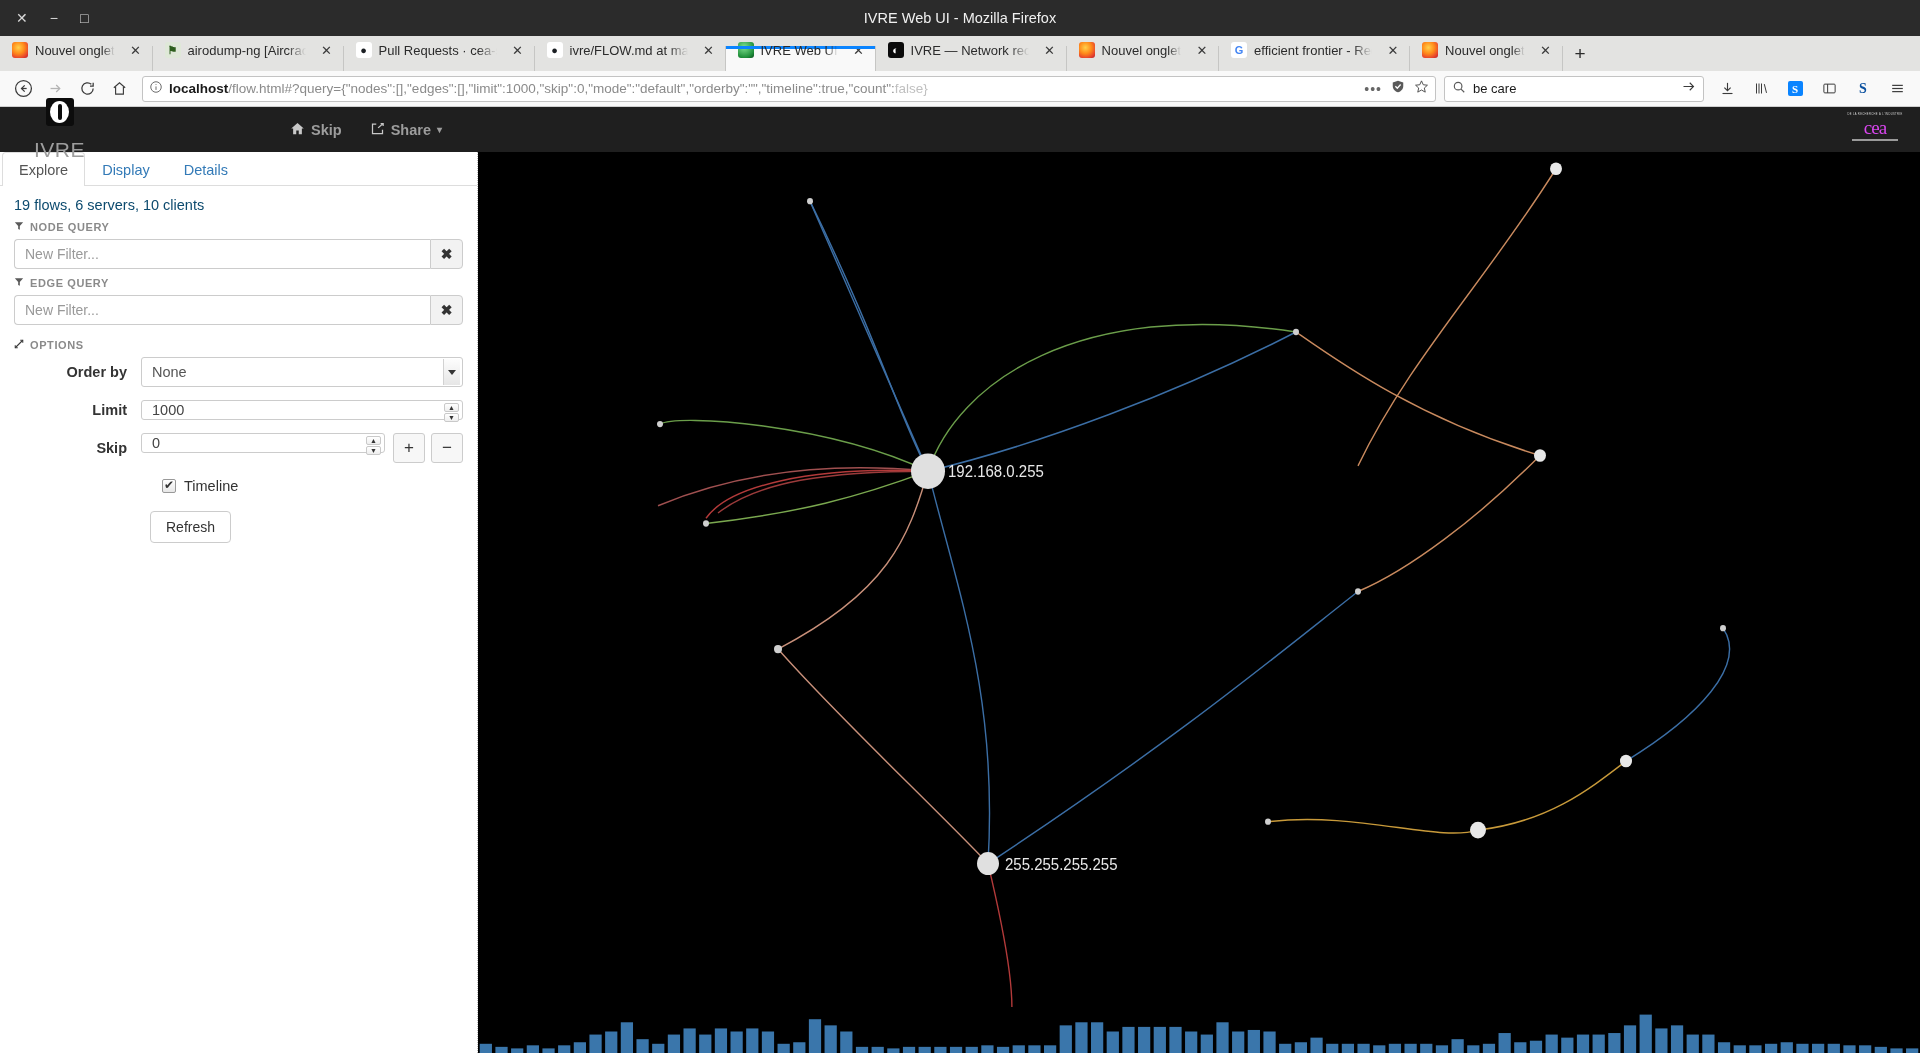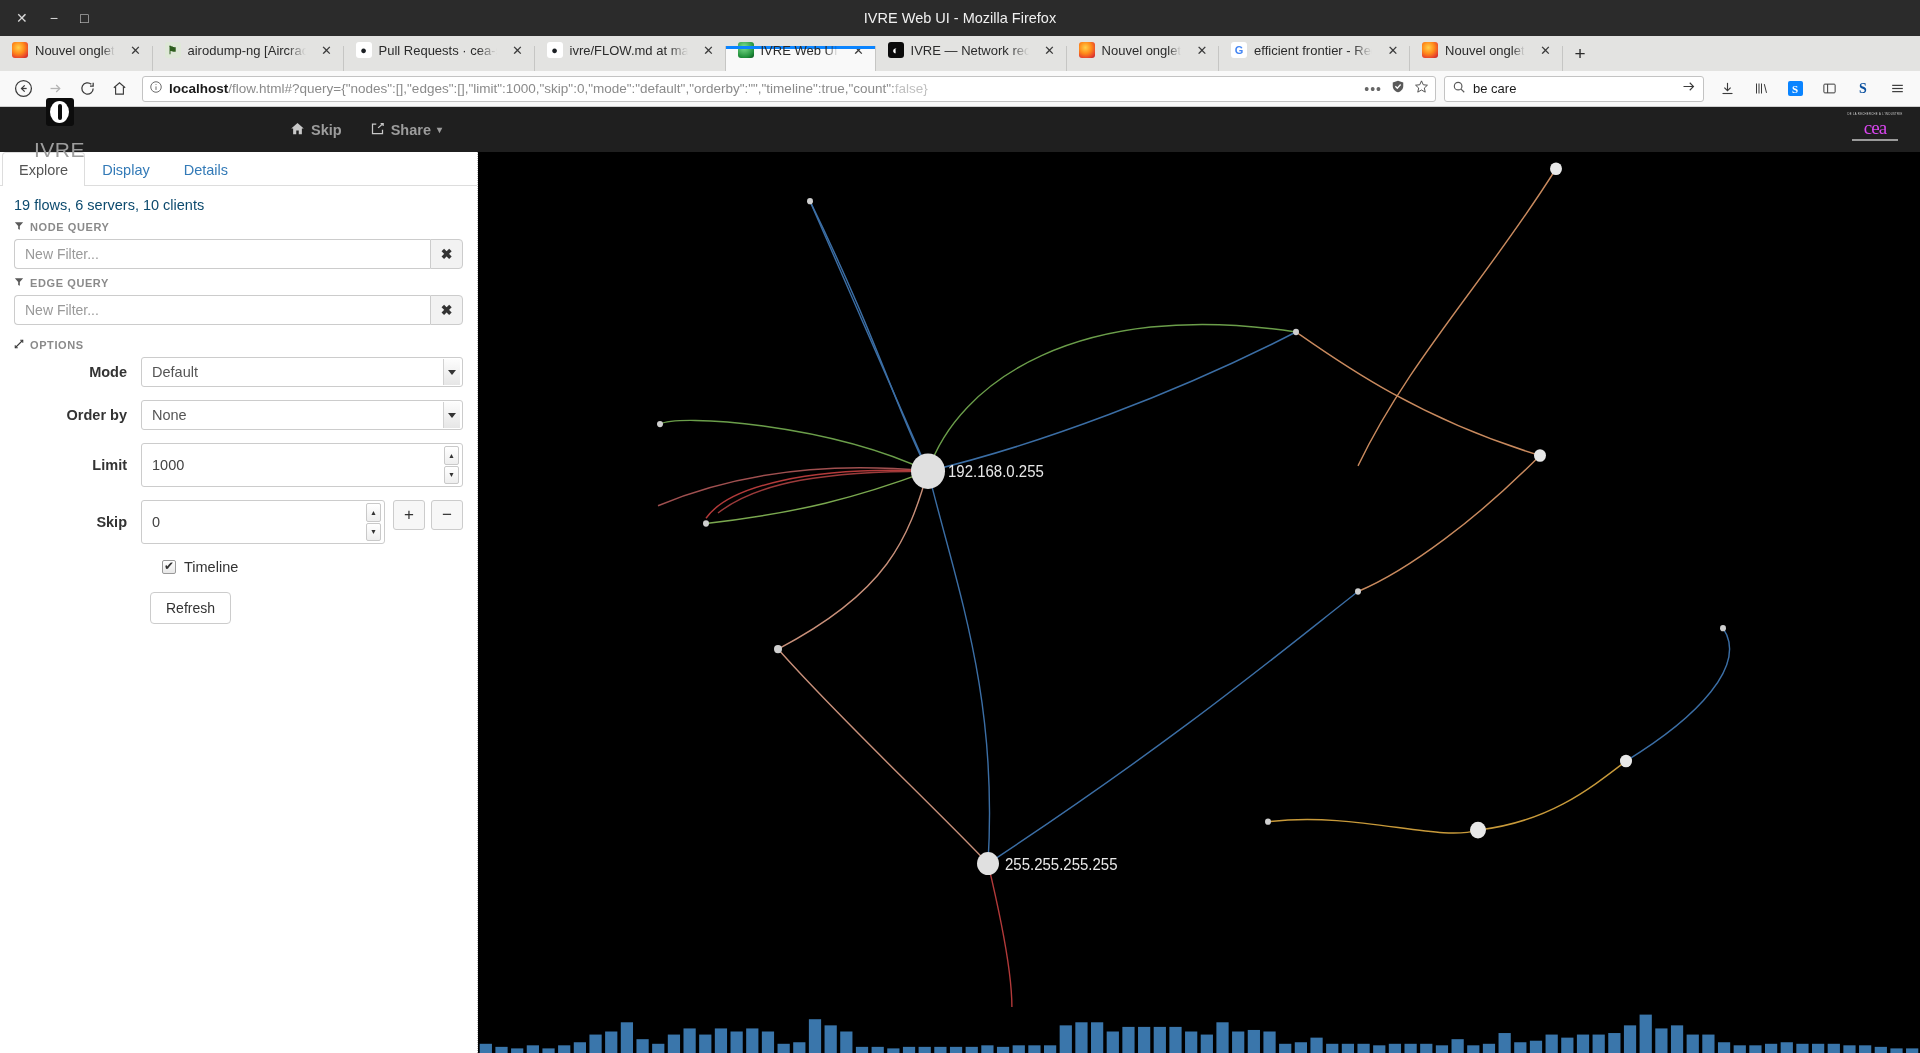--- a/index.html
+++ b/index.html
@@ -179,21 +179,21 @@
   .sel-arrow {
     position: absolute; right: 2px; top: 1px; bottom: 1px; width: 17px;
     background: linear-gradient(#fdfdfd, #e6e6e6); border-left: 1px solid #d2d2d2;
     display: flex; align-items: center; justify-content: center;
   }
   .sel-arrow i {
     border-left: 4px solid transparent; border-right: 4px solid transparent;
     border-top: 5px solid #333; display: block;
   }
   .num-box {
-    flex: 1 1 auto; height: 44px; border: 1px solid #ccc; border-radius: 3px;
+    flex: 1 1 auto; height: 20px; border: 1px solid #ccc; border-radius: 3px;
     background: #fff; display: flex; align-items: center; padding: 0 10px;
     font-size: 14.5px; color: #444; position: relative;
   }
   .spinner {
     position: absolute; right: 3px; top: 2px; bottom: 2px; width: 15px;
     display: flex; flex-direction: column; gap: 1px;
   }
   .spinner span {
     flex: 1 1 50%; border: 1px solid #c9c9c9; border-radius: 2px;
     background: linear-gradient(#fff, #eee); font-size: 7px; line-height: 1;
@@ -473,31 +473,20 @@
             <span>
               <svg width="10" height="10" viewBox="0 0 24 24" stroke="#3a3a3a" stroke-width="2.6" fill="none">
                   <path d="M3 21 L21 3"></path>
                   <path d="M3 15 V21 H9"></path>
                   <path d="M15 3 H21 V9"></path>
                 </svg>
             </span>
             <span>OPTIONS</span>
           </div>
 
-          <div class="form-row">
-            <div class="form-label">Mode</div>
-            <div class="form-ctrl">
-              <div class="sel-box">
-                <span>Default</span>
-                <span class="sel-arrow">
-                    <i></i>
-                  </span>
-              </div>
-            </div>
-          </div>
 
           <div class="form-row">
             <div class="form-label">Order by</div>
             <div class="form-ctrl">
               <div class="sel-box">
                 <span>None</span>
                 <span class="sel-arrow">
                     <i></i>
                   </span>
               </div>

